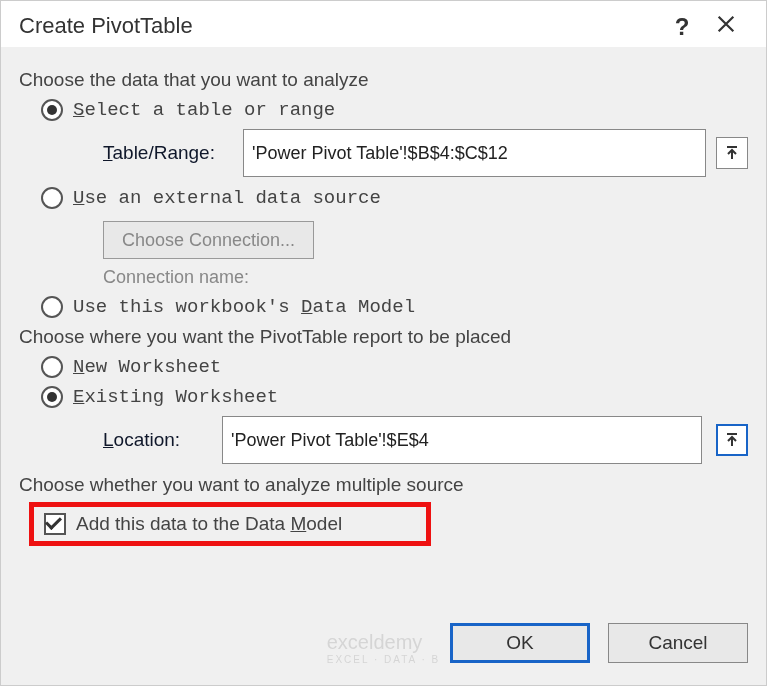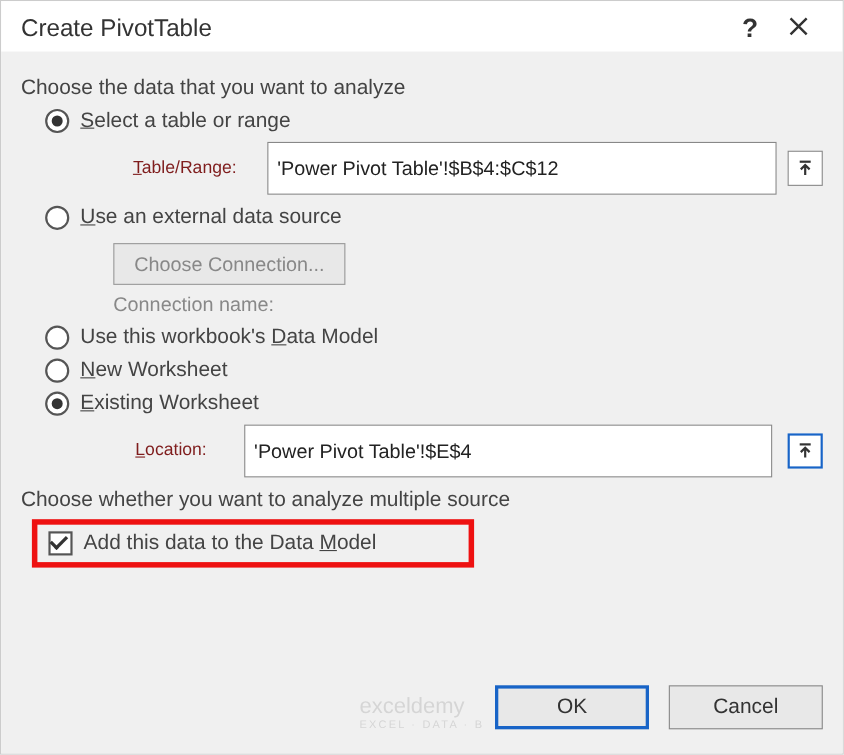--- a/index.html
+++ b/index.html
@@ -53,20 +53,21 @@
   .section-label {
     font-size: 19px;
     color: #444;
     margin: 8px 0 6px 0;
   }
   .radio-row {
     display: flex;
     align-items: flex-end;
     margin: 8px 0 6px 22px;
     gap: 10px;
+    font-family: Liberation Mono, monospace;
   }
   .radio {
     width: 22px; height: 22px;
     border: 2px solid #555;
     border-radius: 50%;
     background: #fff;
     position: relative;
     flex-shrink: 0;
     cursor: pointer;
   }
@@ -82,24 +83,23 @@
     font-size: 19px;
     color: #444;
   }
   .sub-row {
     display: flex;
     align-items: center;
     margin: 8px 0 10px 84px;
     gap: 10px;
   }
   .field-label {
-    font-size: 16px;
-    color: #7f1d1d;
+    font-size: 19px;
+    color: #0f172a;
     min-width: 130px;
-    text-align: center;
   }
   .text-input {
     flex: 1;
     height: 48px;
     border: 1px solid #888;
     background: #fff;
     padding: 2px 8px;
     font-size: 18px;
     font-family: inherit;
     color: #222;
@@ -238,20 +238,21 @@
     </div>
 
     <button class="conn-btn" disabled="">Choose Connection...</button>
     <div class="conn-name">Connection name:</div>
 
     <div class="radio-row">
       <div class="radio"></div>
       <div class="radio-label">Use this workbook's <span class="underline">D</span>ata Model</div>
     </div>
 
+    <div class="section-label">Choose where you want the PivotTable report to be placed</div>
 
     <div class="radio-row">
       <div class="radio"></div>
       <div class="radio-label"><span class="underline">N</span>ew Worksheet</div>
     </div>
 
     <div class="radio-row">
       <div class="radio checked"></div>
       <div class="radio-label"><span class="underline">E</span>xisting Worksheet</div>
     </div>

